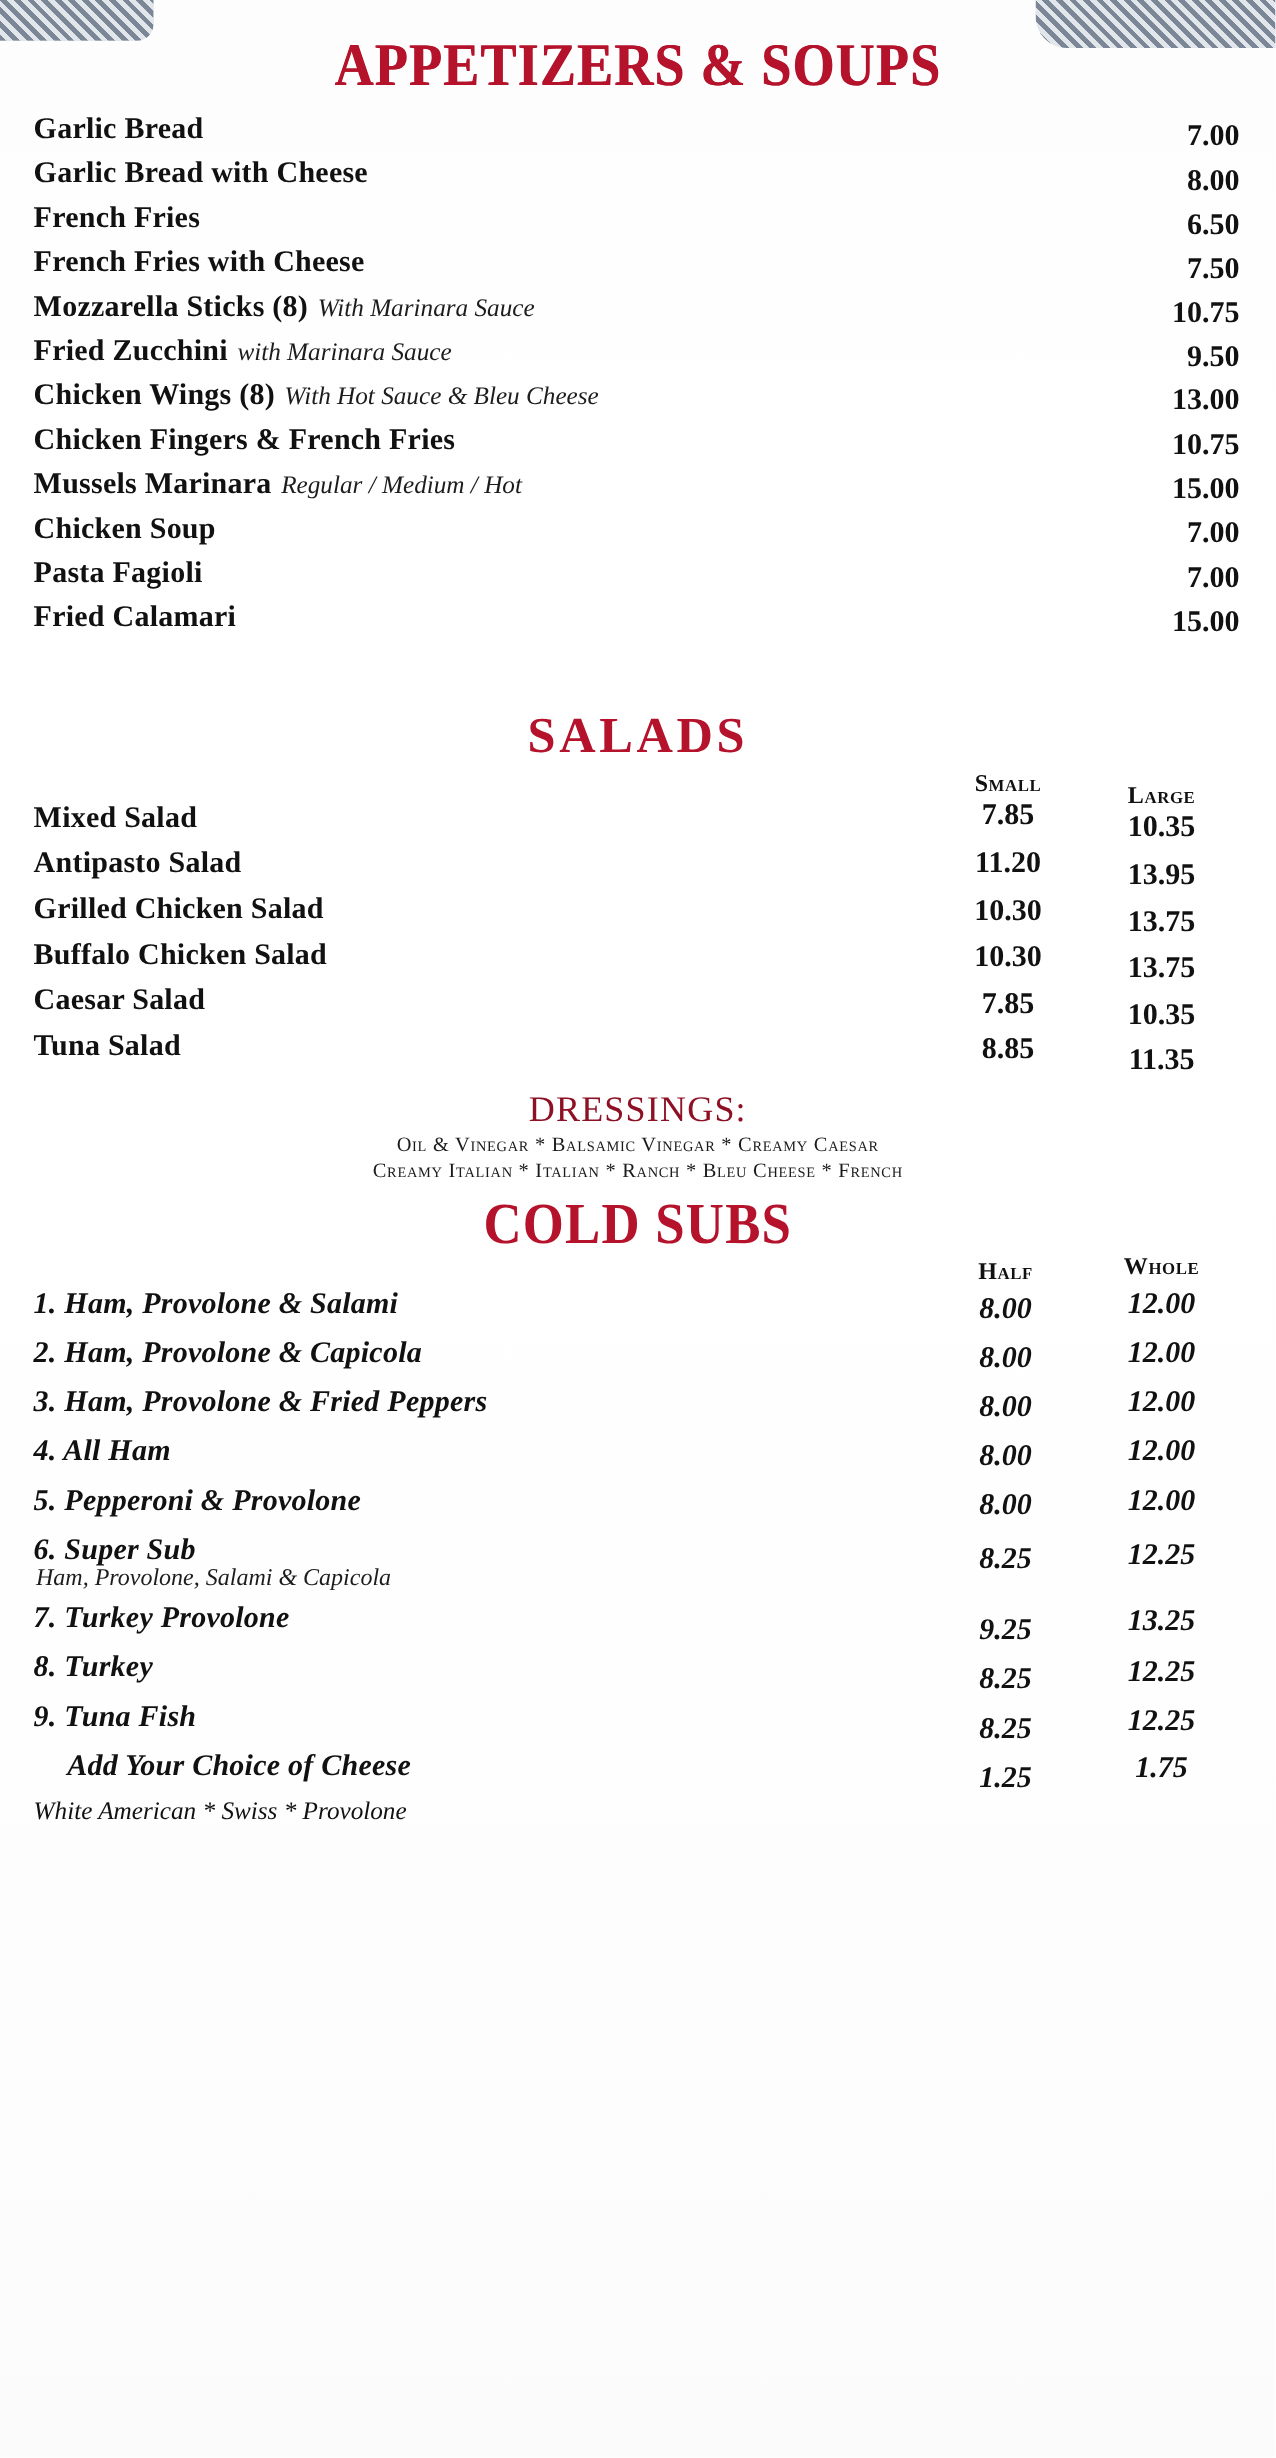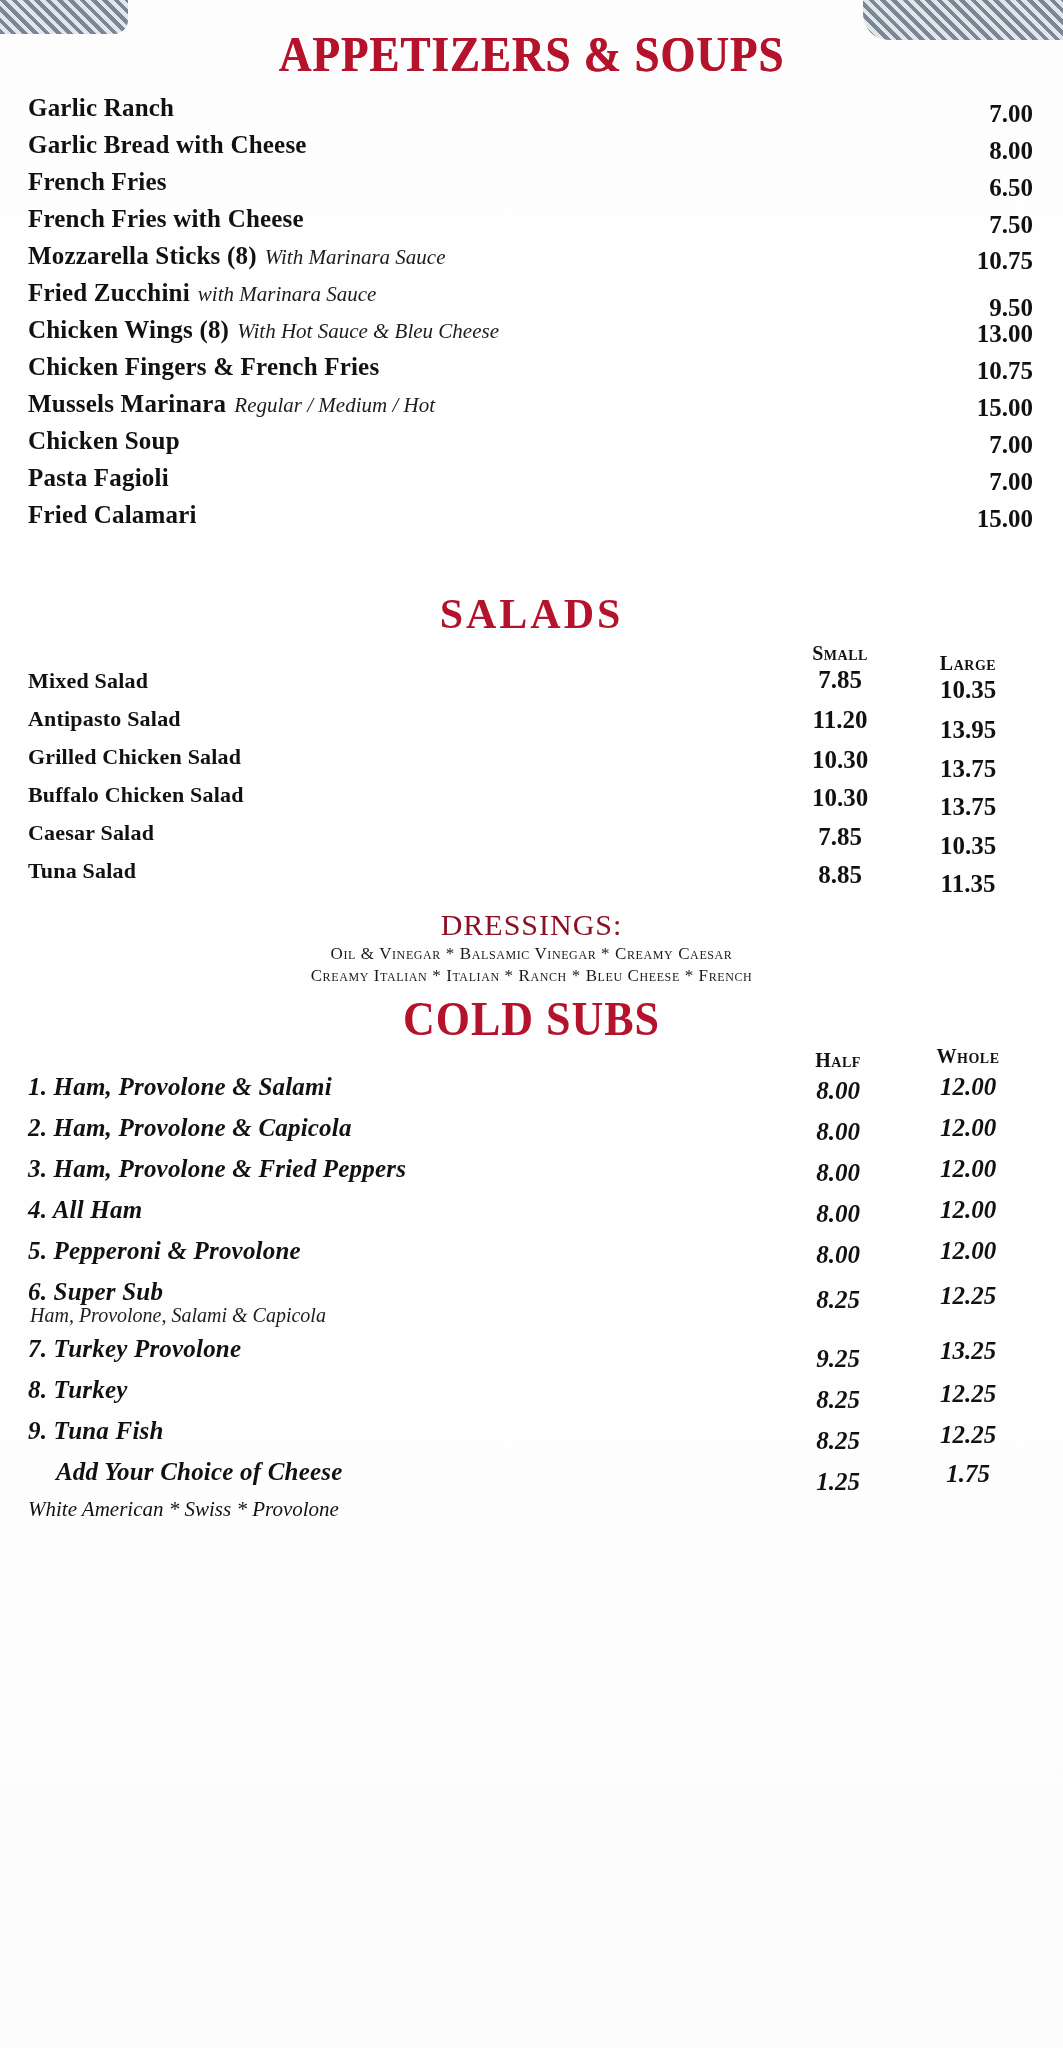--- a/index.html
+++ b/index.html
@@ -148,21 +148,21 @@
 
   
   .col-head {
     font-variant: small-caps;
     font-size: 20px;
     font-weight: bold;
     letter-spacing: 0.5px;
     text-align: center;
   }
   .salads .row { height: 38px; }
-  .salads .name { font-size: 22px; }
+  .salads .name { font-size: 25px; }
   .p1, .p2 { position: absolute; width: 110px; text-align: center; }
   .salads .p1 { right: 138px; }
   .salads .p2 { right: 10px; }
 
   
   .subs .row { height: 41px; font-style: italic; }
   .subs .name { font-size: 25px; }
   .subs .p1 { right: 140px; }
   .subs .p2 { right: 10px; }
 
@@ -186,21 +186,21 @@
 <div class="cloth left"></div>
 <div class="cloth right"></div>
 
 <div class="content">
 
   <div class="section-title h-appetizers">APPETIZERS &amp; SOUPS</div>
 
   <div class="list appetizers">
 
     <div class="row" style="margin-top:2px;">
-      <span class="name">Garlic Ranch</span>
+      <span class="name">Garlic Bread</span>
       <span class="price" style="top:6px;">7.00</span>
     </div>
 
     <div class="row">
       <span class="name">Garlic Bread with Cheese</span>
       <span class="price" style="top:6px;">8.00</span>
     </div>
 
     <div class="row">
       <span class="name">French Fries</span>
@@ -214,21 +214,21 @@
 
     <div class="row">
       <span class="name">Mozzarella Sticks (8)</span>
       <span class="desc">With Marinara Sauce</span>
       <span class="price" style="top:5px;">10.75</span>
     </div>
 
     <div class="row">
       <span class="name">Fried Zucchini</span>
       <span class="desc">with Marinara Sauce</span>
-      <span class="price" style="top:15px;text-align:right;">9.50</span>
+      <span class="price" style="top:5px;text-align:right;">9.50</span>
     </div>
 
     <div class="row">
       <span class="name">Chicken Wings (8)</span>
       <span class="desc">With Hot Sauce &amp; Bleu Cheese</span>
       <span class="price" style="top:4px;">13.00</span>
     </div>
 
     <div class="row">
       <span class="name">Chicken Fingers &amp; French Fries</span>

